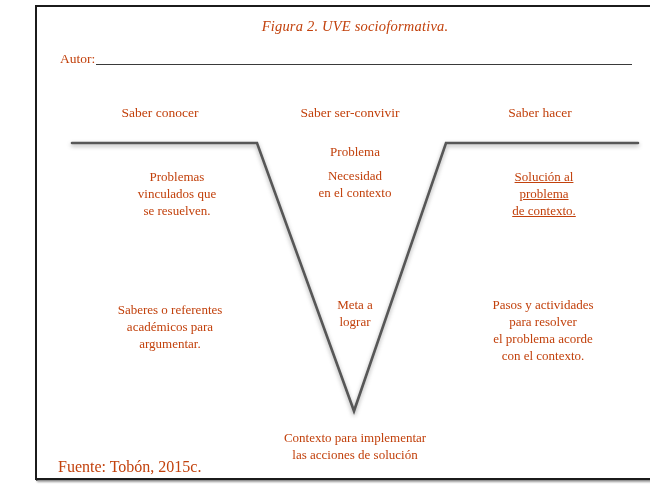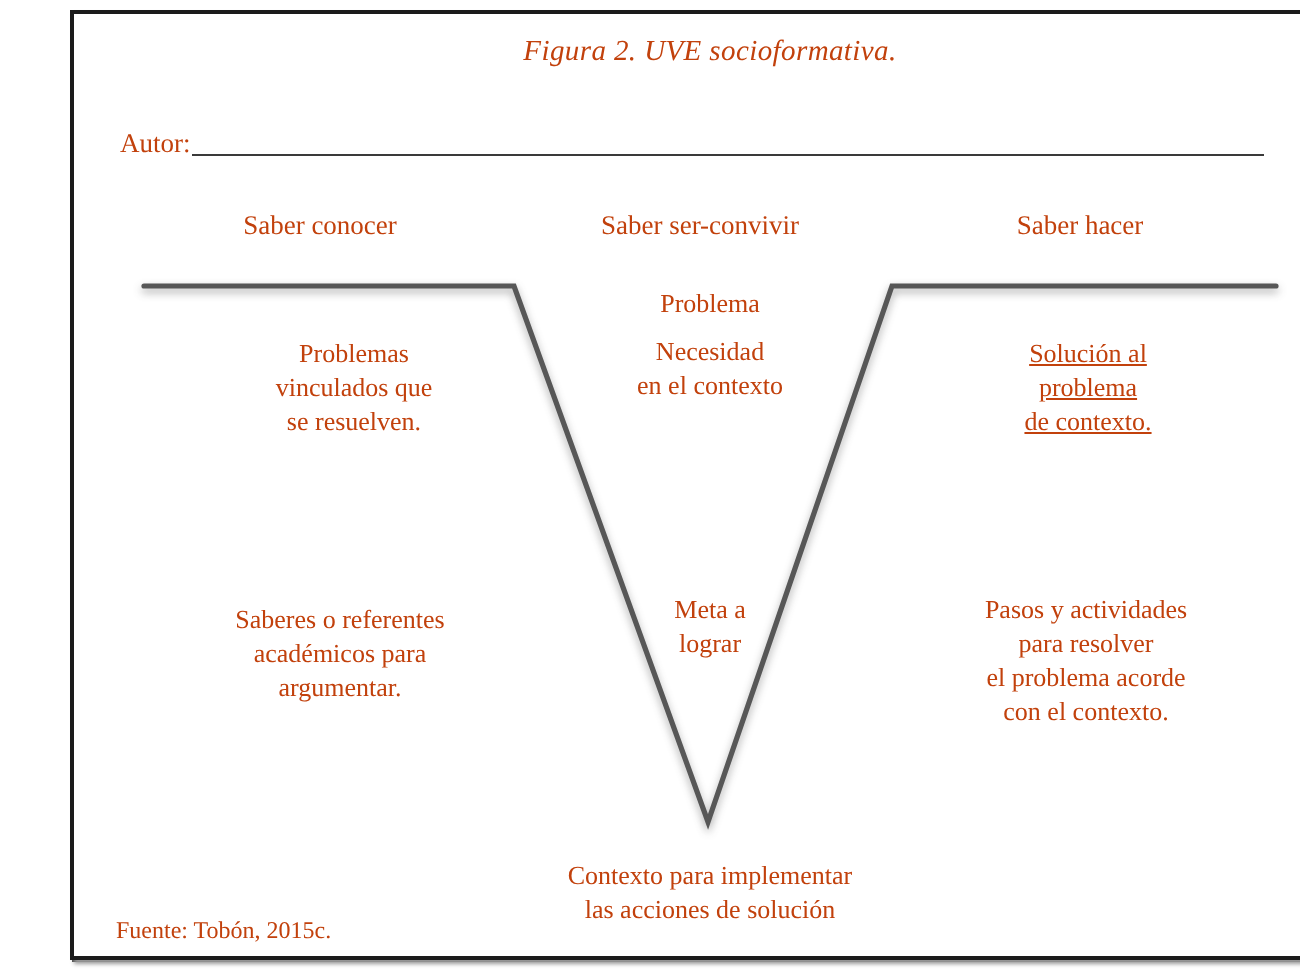--- a/index.html
+++ b/index.html
@@ -35,21 +35,21 @@
     height:18px;
     font-size:13.5px;
   }
   .form-row .fill-line{
     flex:1;
     border-bottom:1.2px solid #3a3a3a;
     margin:0 0 2px 1px;
     height:1px;
   }
   .row-titulo{top:42px;}
-  .row-autor{top:62px;}
+  .row-autor{top:49px;}
   .col-header{
     position:absolute;
     top:105px;
     transform:translateX(-50%);
     font-size:13.5px;
     white-space:nowrap;
   }
   .hdr-left{left:130px;}
   .hdr-center{left:320px;}
   .hdr-right{left:510px;}
@@ -70,21 +70,21 @@
   .b-necesidad{left:325px;top:167px;}
   .b-left-top{left:147px;top:168px;}
   .b-right-top{left:514px;top:168px;text-decoration:underline;}
   .b-meta{left:325px;top:296px;}
   .b-left-bottom{left:140px;top:301px;}
   .b-right-bottom{left:513px;top:296px;}
   .b-contexto{left:325px;top:429px;}
   .source{
     position:absolute;
     left:28px;top:458px;
-    font-size:12px;
+    font-size:16px;
   }
 </style>
 </head>
 <body>
 
 <div class="page">
   <div class="frame"></div>
 
   <div class="caption">Figura 2. UVE socioformativa.</div>
 

